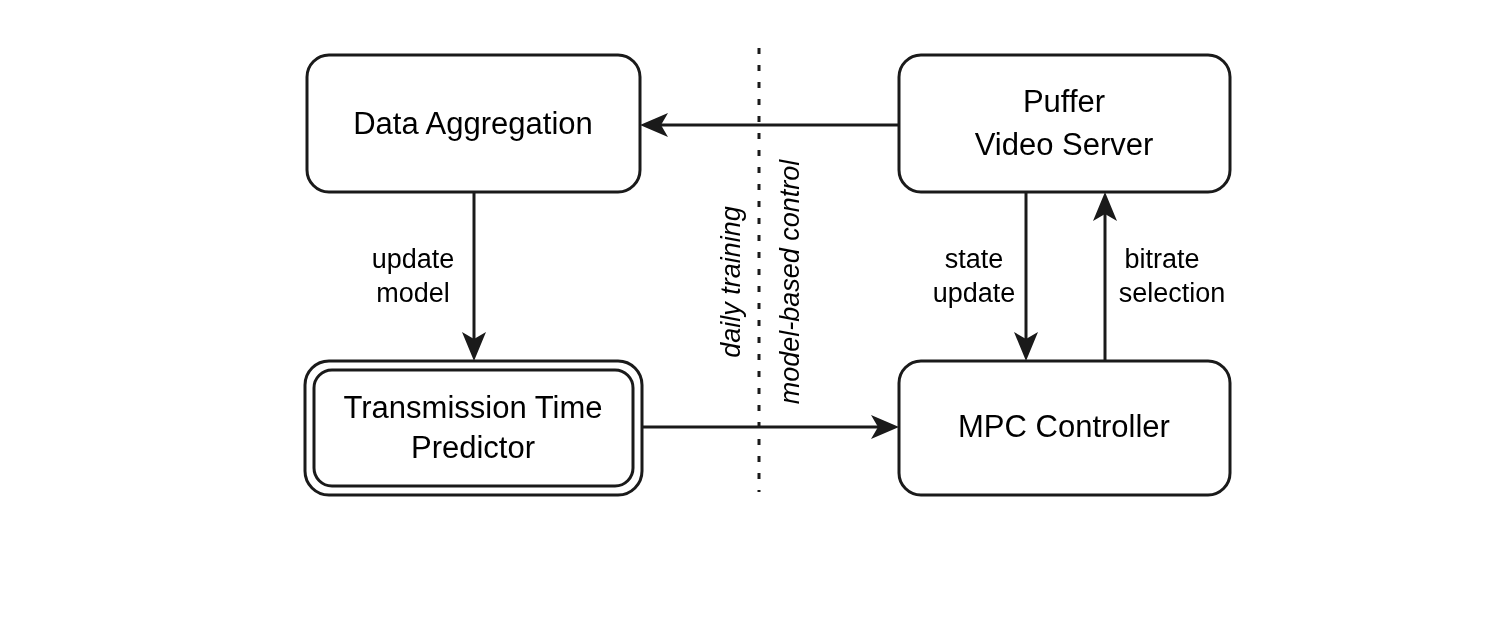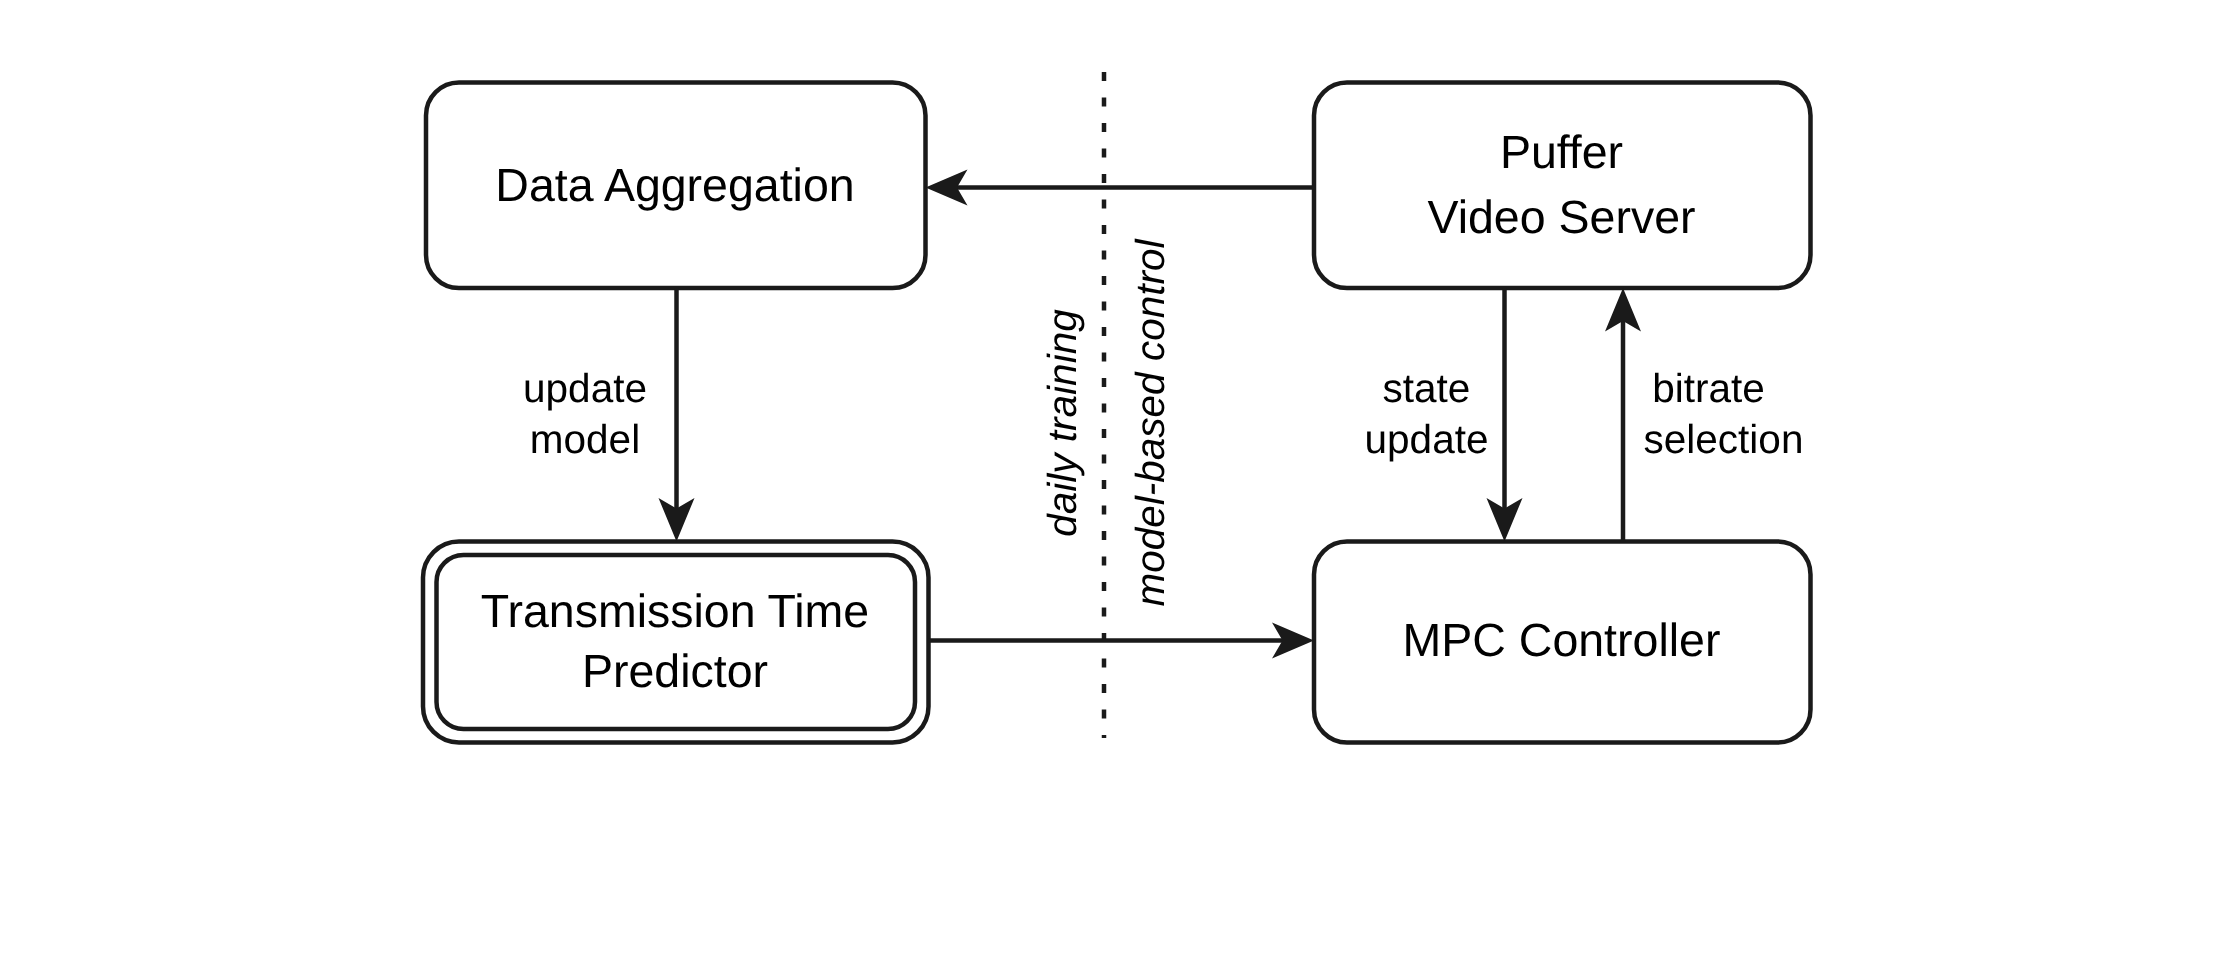--- a/index.html
+++ b/index.html
@@ -11,20 +11,21 @@
     width: 1492px;
     height: 636px;
     font-family: "Liberation Sans", sans-serif;
     color: #000000;
     overflow: hidden;
   }
   #figure-root {
     position: relative;
     width: 1336px;
     height: 636px;
+    margin-left: 23px;
   }
   svg#diagram {
     position: absolute;
     left: 0;
     top: 0;
     width: 1492px;
     height: 636px;
     display: block;
   }
   .box-rect {

